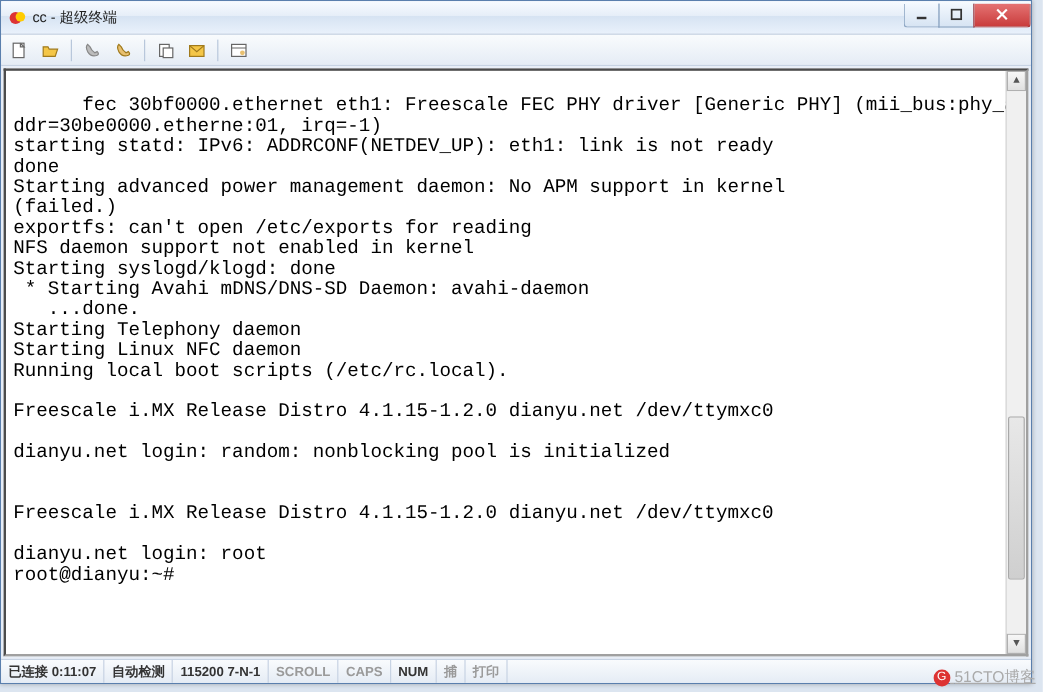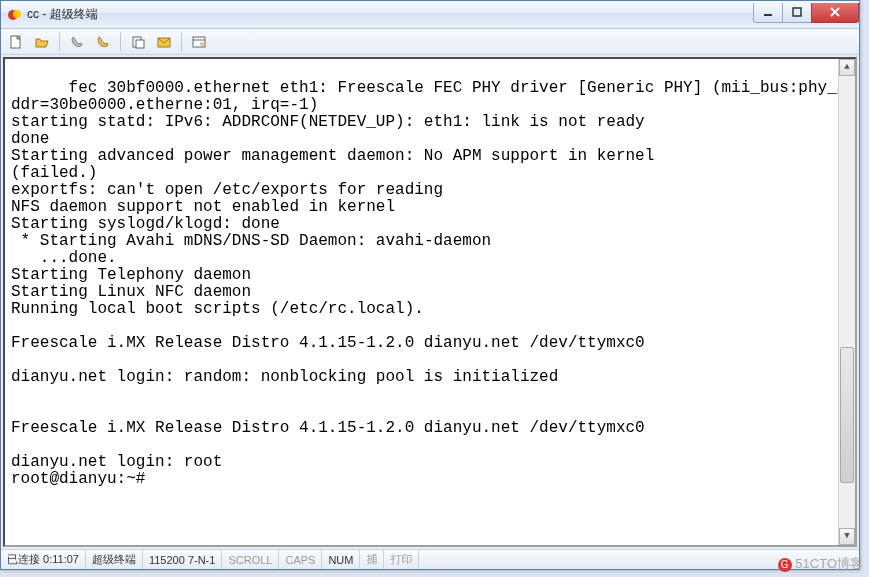--- a/index.html
+++ b/index.html
@@ -129,28 +129,30 @@
     align-items: center;
     font-size: 11px;
     color: #333;
   }
   .status-cell {
     padding: 0 6px;
     border-right: 1px solid #c7d3e3;
     height: 100%;
     display: flex;
     align-items: center;
+    font-weight: bold;
   }
   .status-cell.dim { color: #9a9a9a; }
   .watermark {
     position: absolute;
     right: 6px; bottom: 4px;
     font-size: 13px;
     color: #aaa;
     z-index: 10;
+    text-decoration: underline;
   }
   svg { display: block; }
 </style>
 </head>
 <body>
 
 <div class="window">
 
   <div class="titlebar">
     <span class="app-icon">
@@ -258,21 +260,21 @@
         <div class="scroll-track">
           <div class="scroll-thumb"></div>
         </div>
         <div class="scroll-btn">▼</div>
       </div>
     </div>
   </div>
 
   <div class="statusbar">
     <div class="status-cell">已连接 0:11:07</div>
-    <div class="status-cell">超级终端</div>
+    <div class="status-cell">自动检测</div>
     <div class="status-cell">115200 7-N-1</div>
     <div class="status-cell dim">SCROLL</div>
     <div class="status-cell dim">CAPS</div>
     <div class="status-cell">NUM</div>
     <div class="status-cell dim">捕</div>
     <div class="status-cell dim">打印</div>
   </div>
 
 </div>
 

